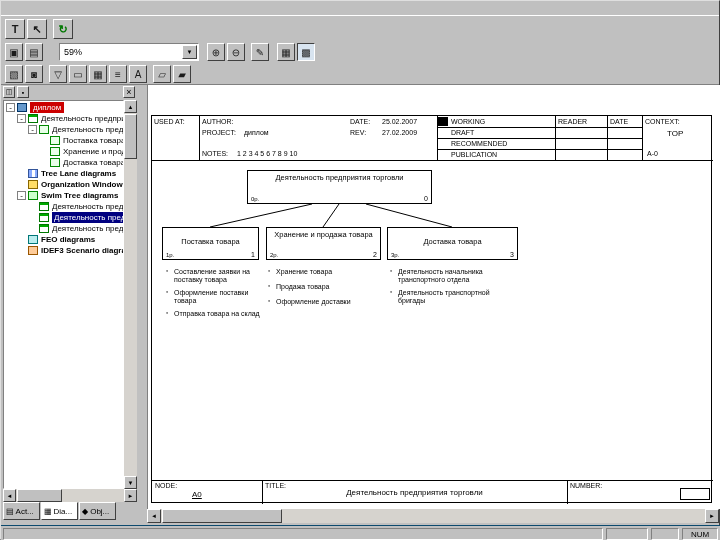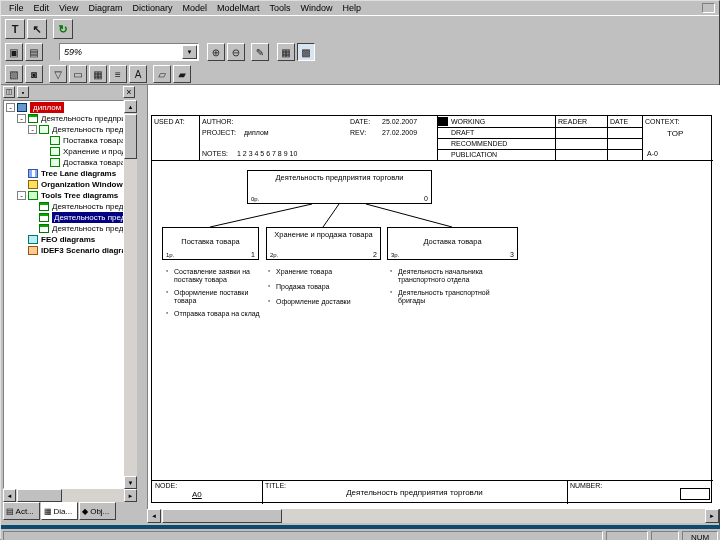--- a/index.html
+++ b/index.html
@@ -20,21 +20,21 @@
   .tb2 { top:40px; height:22px; }
   .tb3 { top:62px; height:22px; border-bottom:1px solid #808080; }
   .tbtn { position:absolute; display:flex; align-items:center; justify-content:center;
           background:#c0c0c0; border:1px solid; border-color:#ffffff #404040 #404040 #ffffff;
           color:#1a1a1a; }
   .tbtn.b20 { width:20px; height:20px; top:3px; font-size:11px; font-weight:bold; }
   .tbtn.b18 { width:18px; height:18px; top:2px; font-size:10px; }
   .tbtn.greenish { color:#007700; }
   .tbtn.pressed { background:#d8e4f0; border-color:#404040 #ffffff #ffffff #404040; }
   .combo { position:absolute; left:58px; top:2px; width:140px; height:18px; background:#ffffff;
-           border:1px solid; border-color:#808080 #ffffff #ffffff #808080; font-size:9px;font-style:italic; }
+           border:1px solid; border-color:#808080 #ffffff #ffffff #808080; font-size:9px; }
   .combo-val { position:absolute; left:4px; top:3px; }
   .combo-btn { position:absolute; right:1px; top:1px; width:15px; height:14px; font-size:6px;
                display:flex; align-items:center; justify-content:center;
                background:#c0c0c0; border:1px solid; border-color:#ffffff #404040 #404040 #ffffff; }
 
   
   .left-panel { position:absolute; left:0; top:84px; width:138px; height:437px; background:#c0c0c0; }
   .panel-tb { position:absolute; left:0; top:0; width:100%; height:15px; }
   .pbtn { position:absolute; top:1px; width:12px; height:12px; font-size:7px;
           display:flex; align-items:center; justify-content:center;
@@ -89,42 +89,29 @@
   .nbox-t { position:absolute; left:0; right:0; top:3px; text-align:center; font-size:7.5px; line-height:8px; padding:0 2px; }
   .nbox-c { position:absolute; left:3px; bottom:1px; font-size:6px; }
   .nbox-n { position:absolute; right:3px; bottom:1px; font-size:7px; }
   .conn { position:absolute; left:0; top:0; pointer-events:none; }
   .dlist { position:absolute; font-size:7px; line-height:8px; color:#000; }
   .ditem { position:relative; padding-left:8px; margin-bottom:5px; }
   .bullet { position:absolute; left:0; top:-1px; font-size:7px; }
   .numcell-box { position:absolute; left:528px; top:372px; width:30px; height:12px; border:1px solid #000; }
 
   
-  .statusbar { position:absolute; left:0; top:524px; width:720px; height:16px; border-top:4px solid #0c4a6e; background:#c0c0c0; }
+  .statusbar { position:absolute; left:0; top:524px; width:720px; height:16px; border-top:1px solid #0c4a6e; background:#c0c0c0; }
   .spanel { position:absolute; top:2px; height:12px; border:1px solid; border-color:#808080 #ffffff #ffffff #808080;
             font-size:8px; display:flex; align-items:center; justify-content:center; color:#000; }
 </style>
 </head>
 <body>
 
 <div class="app">
 
-  <div class="menubar">
-    <span class="menu-item">File</span>
-    <span class="menu-item">Edit</span>
-    <span class="menu-item">View</span>
-    <span class="menu-item">Diagram</span>
-    <span class="menu-item">Dictionary</span>
-    <span class="menu-item">Model</span>
-    <span class="menu-item">ModelMart</span>
-    <span class="menu-item">Tools</span>
-    <span class="menu-item">Window</span>
-    <span class="menu-item">Help</span>
-    <div class="menu-winbox sunken"></div>
-  </div>
 
   <div class="tb tb1">
     <div class="tbtn b20" style="left:4px;">T</div>
     <div class="tbtn b20" style="left:26px;">↖</div>
     <div class="tbtn b20 greenish" style="left:52px;">↻</div>
   </div>
 
   <div class="tb tb2">
     <div class="tbtn b18" style="left:4px;">▣</div>
     <div class="tbtn b18" style="left:24px;">▤</div>
@@ -195,21 +182,21 @@
         <span class="tlabel">Tree Lane diagrams</span>
       </div>
       <div class="trow l1 cat">
         <span class="expsp"></span>
         <span class="ticon ti-org"></span>
         <span class="tlabel">Organization Window</span>
       </div>
       <div class="trow l1 cat">
         <span class="exp">-</span>
         <span class="ticon ti-ntree"></span>
-        <span class="tlabel">Tools Tree diagrams</span>
+        <span class="tlabel">Swim Tree diagrams</span>
       </div>
       <div class="trow l2">
         <span class="expsp"></span>
         <span class="ticon ti-diagram"></span>
         <span class="tlabel">Деятельность предпри-</span>
       </div>
       <div class="trow l2 sel">
         <span class="expsp"></span>
         <span class="ticon ti-diagram"></span>
         <span class="tlabel">Деятельность предпри</span>

